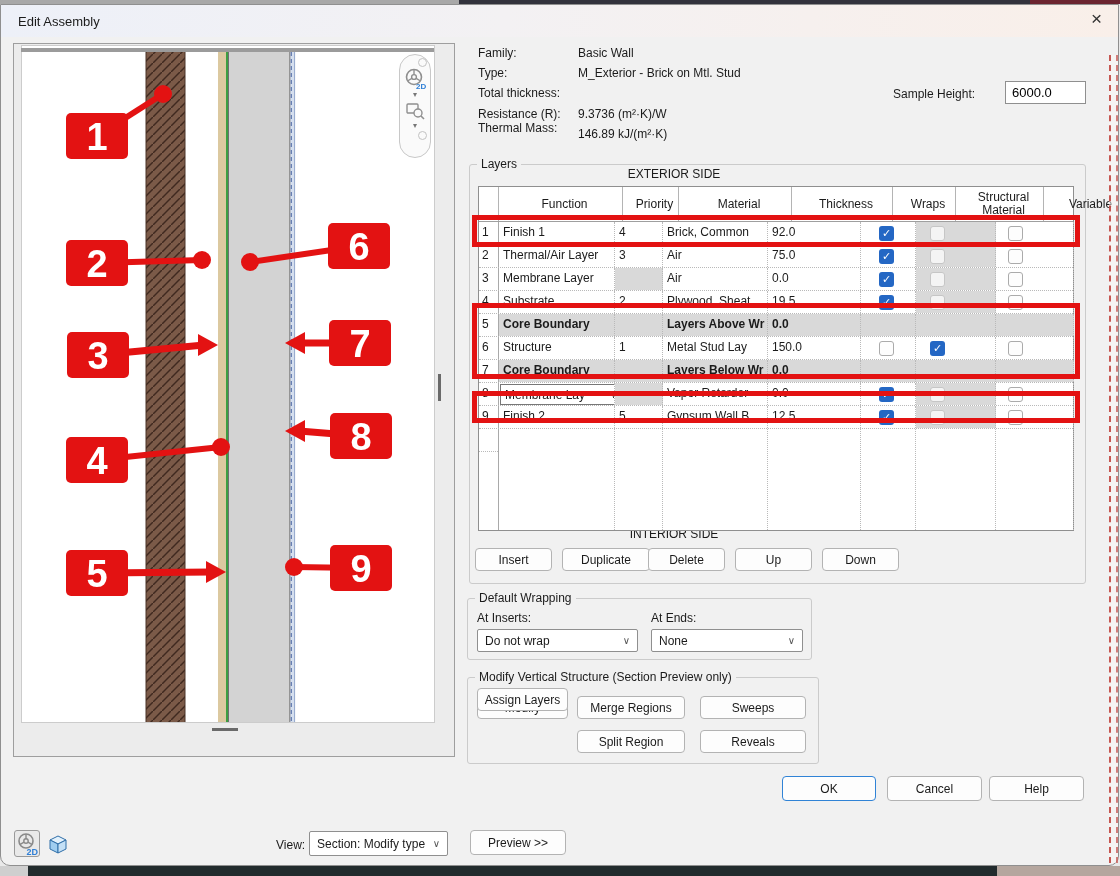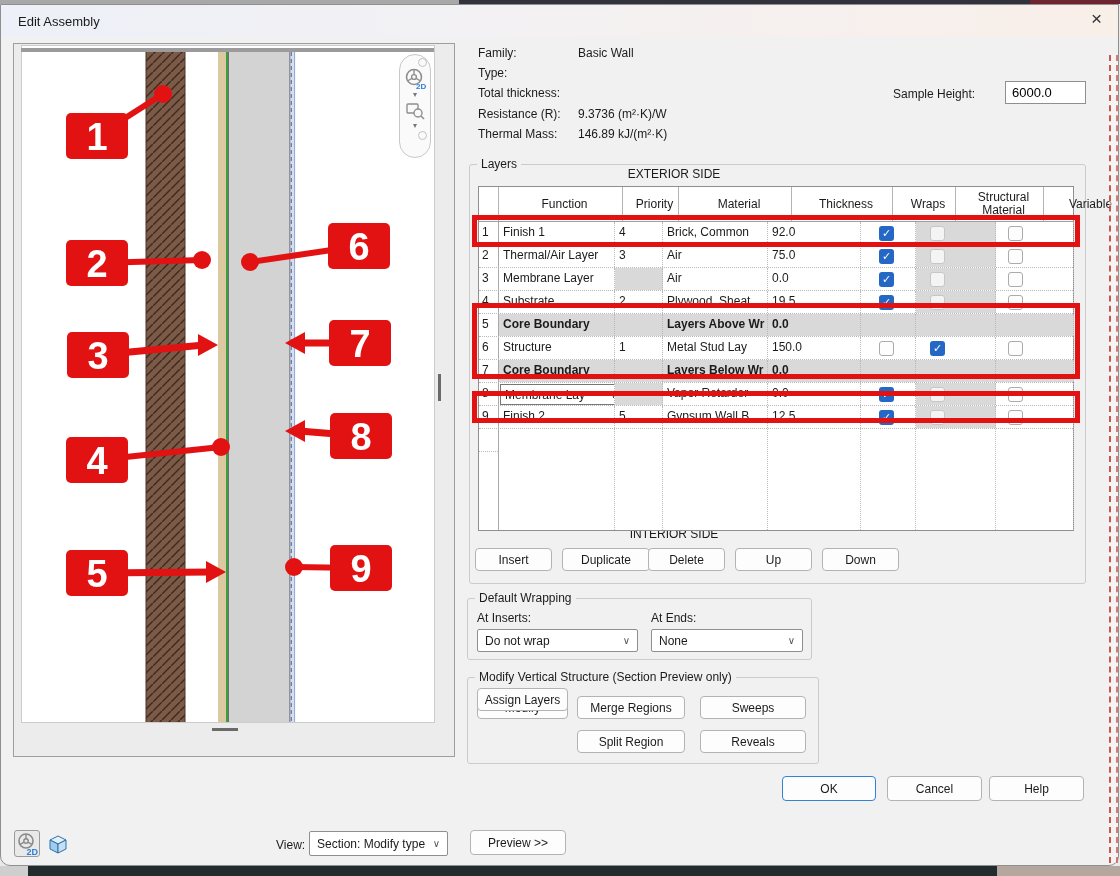--- a/index.html
+++ b/index.html
@@ -375,24 +375,25 @@
   <div class="abs select" style="left:309px;top:831px;width:139px;height:25px;">
     <span>Section: Modify type</span>
     <span class="chev">∨</span>
   </div>
   <div class="abs btn" style="left:470px;top:830px;width:96px;height:25px;">Preview &gt;&gt;</div>
 
   <div class="abs edge-red"></div>
 <div class="abs ilabel" style="top: 46px;">Family:</div>
     <div class="abs ivalue" style="top: 46px;">Basic Wall</div>
     <div class="abs ilabel" style="top: 66px;">Type:</div>
+    <div class="abs ivalue" style="top: 66px;">M_Exterior - Brick on Mtl. Stud</div>
     <div class="abs ilabel" style="top: 86px;">Total thickness:</div>
     <div class="abs ilabel" style="top: 107px;">Resistance (R):</div>
     <div class="abs ivalue" style="top: 107px;">9.3736 (m²·K)/W</div>
-    <div class="abs ilabel" style="top: 127px;">Thermal Mass:</div>
+    <div class="abs ilabel" style="top: 121px;">Thermal Mass:</div>
     <div class="abs ivalue" style="top: 127px;">146.89 kJ/(m²·K)</div>
     <div class="abs hl" style="left: 472px; width: 608px; top: 215px; height: 32px;"></div>
     <div class="abs hl" style="left: 472px; width: 608px; top: 303px; height: 76px;"></div>
     <div class="abs hl" style="left: 472px; width: 608px; top: 391px; height: 32px;"></div>
     <div class="abs btn" style="left: 475px; top: 548px; width: 77px;">Insert</div>
     <div class="abs btn" style="left: 562px; top: 548px; width: 88px;">Duplicate</div>
     <div class="abs btn" style="left: 648px; top: 548px; width: 77px;">Delete</div>
     <div class="abs btn" style="left: 735px; top: 548px; width: 77px;">Up</div>
     <div class="abs btn" style="left: 822px; top: 548px; width: 77px;">Down</div>
     <div class="abs btn" style="left: 477px; top: 696px; width: 91px;">Modify</div>

